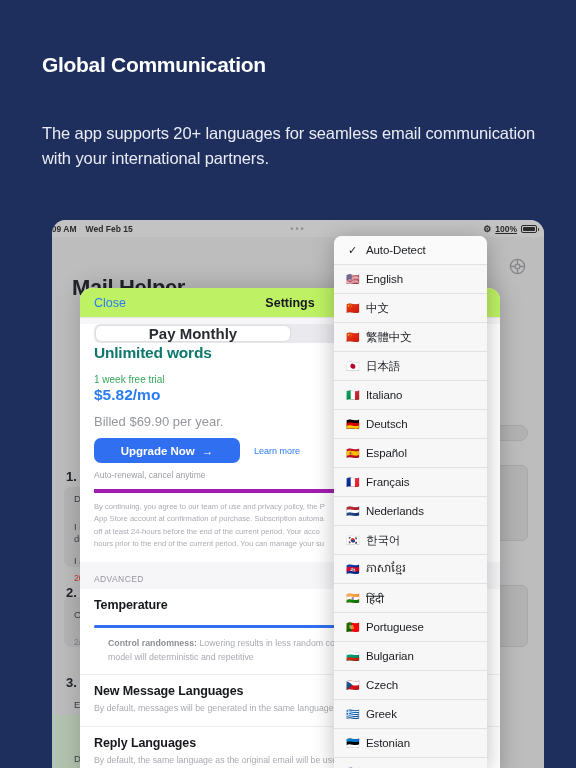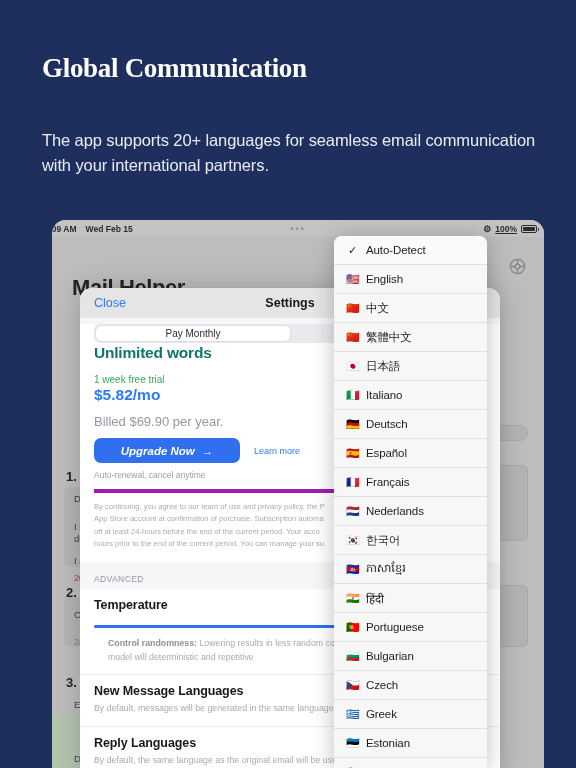--- a/index.html
+++ b/index.html
@@ -7,25 +7,24 @@
   body {
     background:#1e2f5e;
     font-family:"Liberation Sans", sans-serif;
     position:relative;
   }
 
   
   #promo-header { position:absolute; left:42px; top:52px; width:500px; }
   #promo-title {
     color:#ffffff;
-    font-size:27px;
+    font-size:21px;
     font-weight:bold;
     letter-spacing:-0.3px;
     line-height:1.2;
-    font-family:Liberation Serif, serif;
   }
   #promo-sub {
     color:#e9ecf4;
     font-size:16.5px;
     line-height:1.52;
     margin-top:44px;
     letter-spacing:-0.1px;
     font-weight:normal;
   }
 
@@ -107,56 +106,56 @@
 
   
   #settings-modal {
     position:absolute; left:28px; top:68px; width:420px; bottom:0;
     background:#f6f6f8;
     border-radius:12px 12px 0 0;
     overflow:hidden;
     box-shadow:0 -1px 26px rgba(0,0,0,.20);
   }
   #modal-nav {
-    height:30px; background:#e5e5e5;
+    height:30px; background:#bef264;
     display:flex; align-items:center; padding:0 14px;
     position:relative; border-bottom:1px solid #e6e6ea;
   }
   #close-btn { color:#2a7cf6; font-size:12.5px; }
   #modal-title {
     position:absolute; left:0; right:0; text-align:center;
     font-size:12.5px; font-weight:bold; color:#16181d;
     pointer-events:none;
   }
   #modal-scroll { position:absolute; top:31px; left:0; right:0; bottom:0; }
 
   
   #paywall { background:#ffffff; padding:0 14px 12px; }
   #seg-control {
     margin:5px 0 0; height:19px; background:#eaeaee; border-radius:6px;
     display:flex; padding:2px; position:relative;
   }
   .seg {
     flex:1; display:flex; align-items:center; justify-content:center;
-    font-size:10px; font-weight:normal; color:#2a2c33;
+    font-size:15px; font-weight:bold; color:#2a2c33;
   }
   .seg.active { background:#ffffff; border-radius:5px; box-shadow:0 0 2px rgba(0,0,0,.18); }
   #plan-label { font-size:11px; color:#26282e; margin-top:11px; }
   #plan-name {
     font-size:15.5px; font-weight:bold; color:#0f766e;
     margin-top:1px; letter-spacing:-0.2px;
   }
   #trial-label { font-size:10px; color:#35a85b; margin-top:12px; }
   #price { font-size:15.5px; font-weight:bold; color:#2a7cf6; margin-top:1px; }
   #billed { font-size:13px; color:#95979e; margin-top:10px; }
   #cta-row { display:flex; align-items:center; gap:14px; margin-top:9px; }
   #upgrade-btn {
     width:146px; height:25px; background:#2f6ff0; border-radius:7px;
     color:#fff; font-size:11.5px; font-weight:bold;
-    display:flex; align-items:center; justify-content:center; gap:7px;font-style:italic;
+    display:flex; align-items:center; justify-content:center; gap:7px;
   }
   #learn-more { color:#2a7cf6; font-size:9px;text-align:center; }
   #autorenew { font-size:8.5px; color:#9c9ea5; margin-top:7px; }
   #legal {
     font-size:7.6px; color:#aaacb3; line-height:1.62; margin-top:9px;
     border-top:4px solid #a21caf; padding-top:8px;
     white-space:nowrap; overflow:hidden;
   }
 
   

